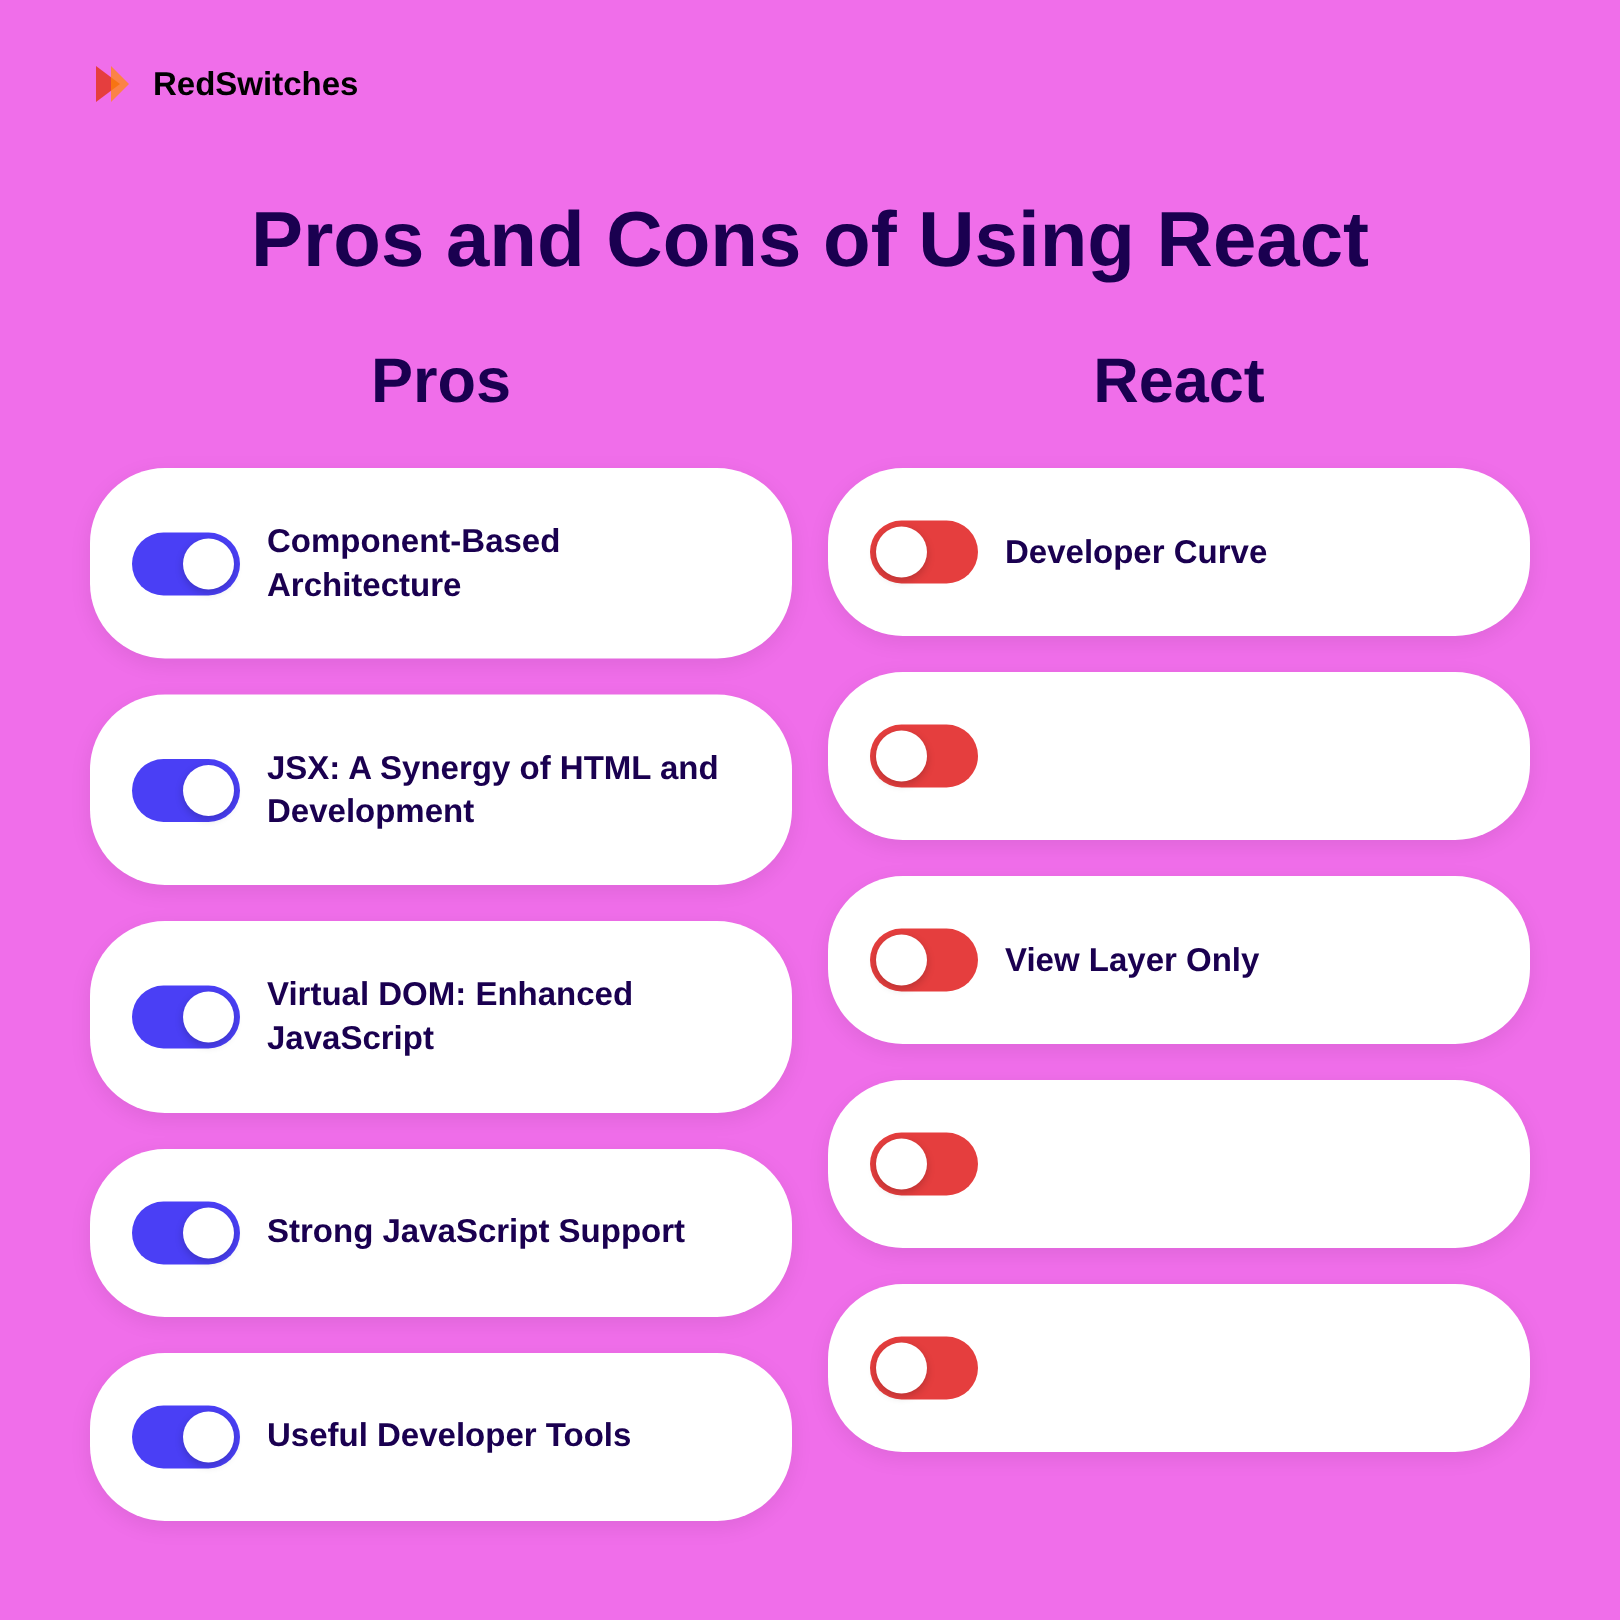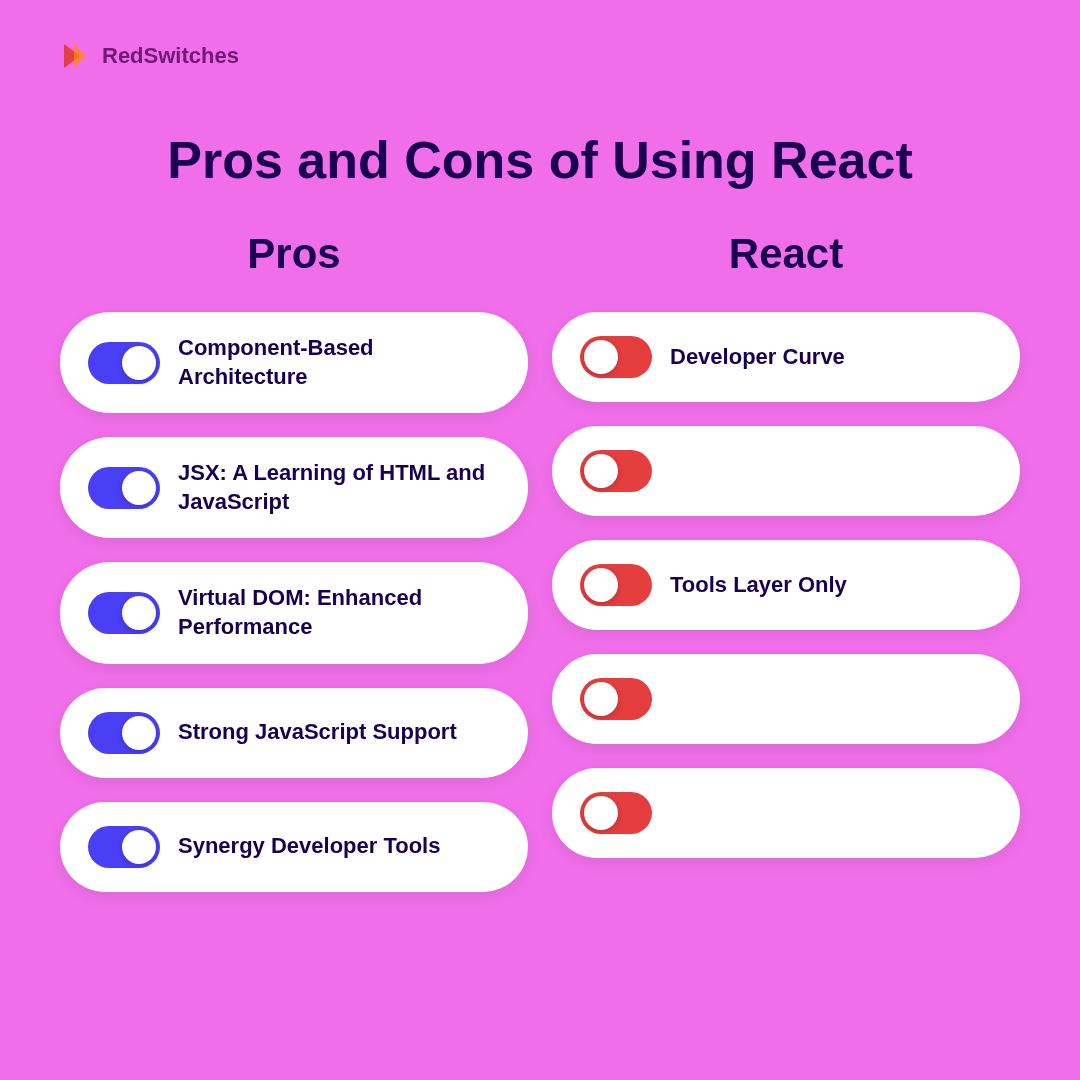--- a/index.html
+++ b/index.html
@@ -23,21 +23,21 @@
     }
 
     .logo-icon {
       width: 32px;
       height: 32px;
     }
 
     .logo-text {
       font-size: 22px;
       font-weight: 700;
-      color: #701a75;
+      color: #000000;
     }
 
     .main-title {
       text-align: center;
       font-size: 52px;
       font-weight: 900;
       color: #1a0050;
       margin-top: 130px;
       margin-bottom: 40px;
     }
@@ -61,21 +61,21 @@
       font-size: 42px;
       font-weight: 900;
       color: #1a0050;
       margin-bottom: 10px;
     }
 
     .card {
       width: 100%;
       background: white;
       border-radius: 50px;
-      padding: 22px 28px;
+      padding: 35px 28px;
       display: flex;
       align-items: center;
       gap: 18px;
       box-shadow: 0 4px 15px rgba(0,0,0,0.08);
       min-height: 90px;
     }
 
     .card-text {
       font-size: 22px;
       font-weight: 800;
@@ -146,42 +146,42 @@
       <div class="toggle on">
         <div class="toggle-knob"></div>
       </div>
       <span class="card-text">Component-Based Architecture</span>
     </div>
 
     <div class="card">
       <div class="toggle on">
         <div class="toggle-knob"></div>
       </div>
-      <span class="card-text">JSX: A Learning of HTML and JavaScript</span>
-    </div>
-
-    <div class="card">
-      <div class="toggle on">
-        <div class="toggle-knob"></div>
-      </div>
-      <span class="card-text">Virtual DOM: Enhanced Performance</span>
+      <span class="card-text">JSX: A Synergy of HTML and Development</span>
+    </div>
+
+    <div class="card">
+      <div class="toggle on">
+        <div class="toggle-knob"></div>
+      </div>
+      <span class="card-text">Virtual DOM: Enhanced JavaScript</span>
     </div>
 
     <div class="card">
       <div class="toggle on">
         <div class="toggle-knob"></div>
       </div>
       <span class="card-text">Strong JavaScript Support</span>
     </div>
 
     <div class="card">
       <div class="toggle on">
         <div class="toggle-knob"></div>
       </div>
-      <span class="card-text">Synergy Developer Tools</span>
+      <span class="card-text">Useful Developer Tools</span>
     </div>
   </div>
 
   <div class="column">
     <div class="column-header">React</div>
 
     <div class="card">
       <div class="toggle off">
         <div class="toggle-knob"></div>
       </div>
@@ -191,21 +191,21 @@
     <div class="card">
       <div class="toggle off">
         <div class="toggle-knob"></div>
       </div>
     </div>
 
     <div class="card">
       <div class="toggle off">
         <div class="toggle-knob"></div>
       </div>
-      <span class="card-text">Tools Layer Only</span>
+      <span class="card-text">View Layer Only</span>
     </div>
 
     <div class="card empty-card">
       <div class="toggle off">
         <div class="toggle-knob"></div>
       </div>
       <span class="card-text"></span>
     </div>
 
     <div class="card empty-card">

